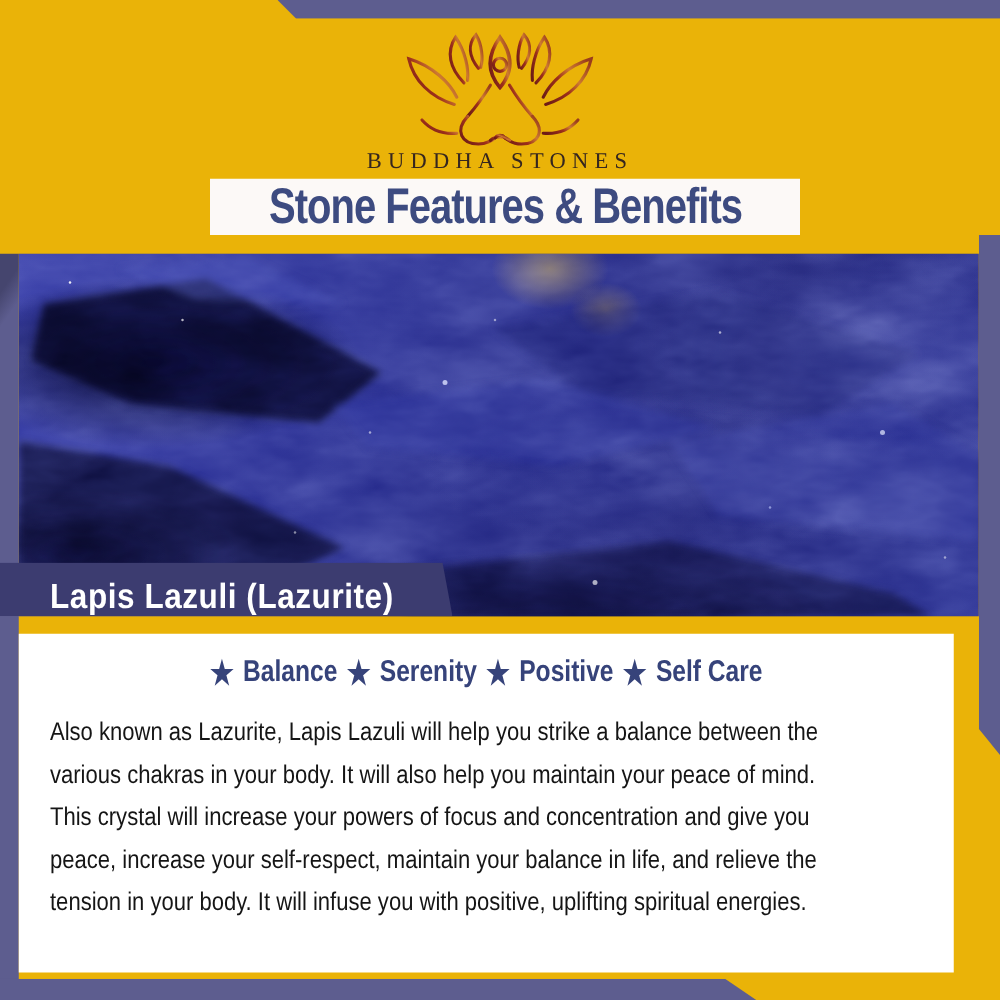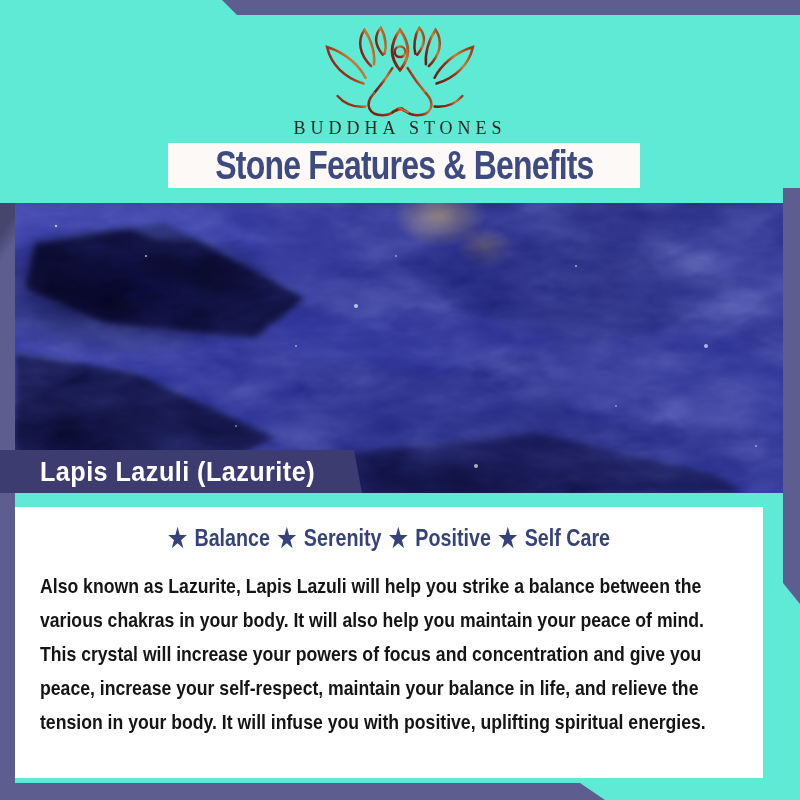--- a/index.html
+++ b/index.html
@@ -1,18 +1,18 @@
 <!DOCTYPE html>
 <html><head>
 <meta charset="utf-8">
 <style>
   html,body{margin:0;padding:0;}
   .canvas{
     position:relative;width:800px;height:800px;overflow:hidden;
-    background:#5eead4;font-family:"Liberation Sans",sans-serif;
+    background:#eab308;font-family:"Liberation Sans",sans-serif;
   }
   
   .top-bar{
     position:absolute;left:0;top:0;width:800px;height:15px;background:#5d5d8f;
     clip-path:polygon(222px 0,800px 0,800px 15px,237px 15px);
   }
   
   .logo-wrap{position:absolute;left:0;top:24px;width:800px;display:flex;justify-content:center;}
   
   .brand-name{
@@ -63,38 +63,38 @@
   }
   
   .right-ribbon{
     position:absolute;left:783px;top:188px;width:17px;height:416px;background:#5d5d8f;
     clip-path:polygon(0 0,100% 0,100% 100%,0 calc(100% - 21px));
   }
   
   .label-bar{
     position:absolute;left:0;top:450px;width:362px;height:43px;background:#3c3c70;
     clip-path:polygon(0 0,354px 0,362px 100%,0 100%);
-    display:flex;align-items:center;padding-left:40px;box-sizing:border-box;
+    display:flex;align-items:flex-end;padding-left:40px;box-sizing:border-box;
   }
   .label-text{
     font-size:28px;font-weight:bold;color:#ffffff;letter-spacing:.5px;white-space:nowrap;
     transform:scaleX(.90);transform-origin:left center;
   }
   
   .content-box{
     position:absolute;left:15px;top:507px;width:748px;height:271px;background:#ffffff;
   }
   .benefits-line{
     margin-top:17px;display:flex;justify-content:center;align-items:center;gap:9px;
     font-size:24px;font-weight:bold;color:#36437a;white-space:nowrap;
     transform:scaleX(.82);transform-origin:center center;
   }
   .benefits-line .star{font-size:26px;line-height:24px;}
   .description{
-    margin-top:17px;padding-left:25px;color:#151515;font-weight:bold;
+    margin-top:17px;padding-left:25px;color:#151515;font-weight:normal;
     font-size:20.5px;line-height:34px;
   }
   .desc-line{white-space:nowrap;transform:scaleX(.86);transform-origin:left center;}
   
   .bottom-band{
     position:absolute;left:0;top:783px;width:605px;height:17px;background:#5d5d8f;
     clip-path:polygon(0 0,580px 0,605px 100%,0 100%);
   }
 </style>
 </head>

